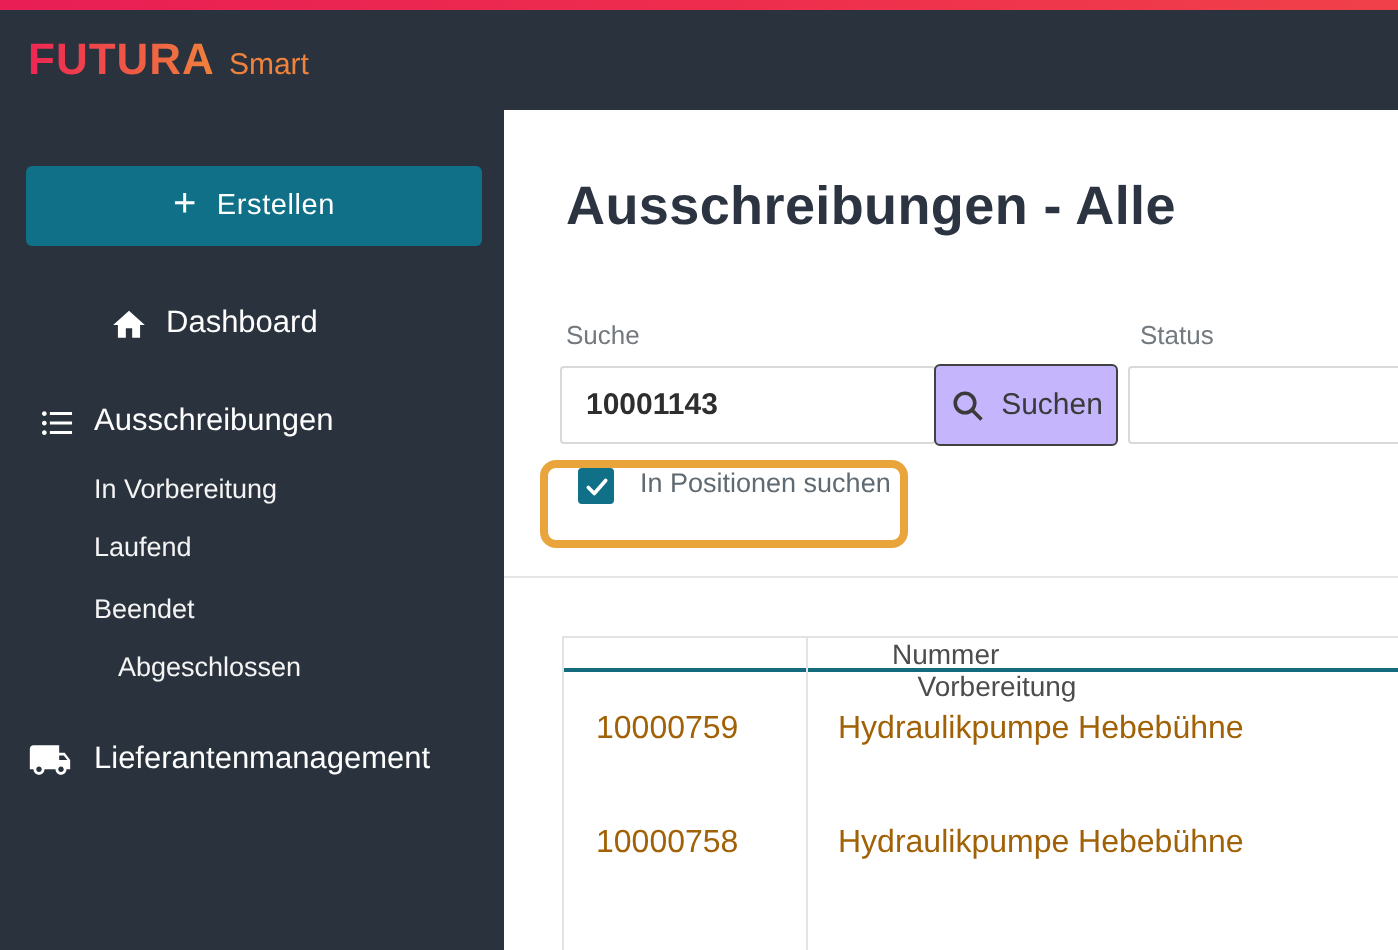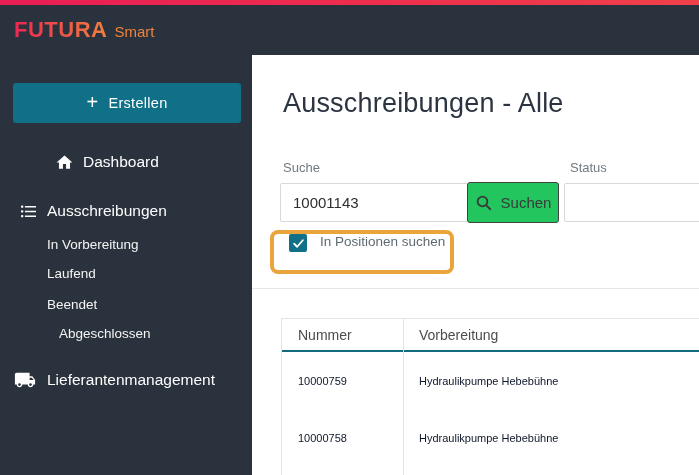--- a/index.html
+++ b/index.html
@@ -50,35 +50,35 @@
   .nav-sub {
     position:absolute; left:0; width:212px; height:22px;
     display:flex; align-items:center; cursor:pointer;
   }
   .nav-sub .nav-label { position:absolute; left:47px; font-size:13.5px; font-weight:400; color:#f4f4f4; }
 
   
   .main { position:absolute; left:252px; top:55px; width:447px; height:420px; background:#fff; }
   .page-title {
     position:absolute; left:31px; top:33px;
-    font-size:27px; font-weight:400; color:#2b3440; letter-spacing:0.2px;
+    font-size:27px; font-weight:700; color:#2b3440; letter-spacing:0.2px;
   }
   .field-label { position:absolute; font-size:13px; color:#72797f; }
   .label-suche  { left:31px;  top:105px; }
   .label-status { left:318px; top:105px; }
 
   .search-input {
     position:absolute; left:28px; top:128px; width:188px; height:39px;
     border:1px solid #d9d9d9; border-radius:2px; background:#fff;
-    font-family:inherit; font-size:15px; font-weight:400; color:#2e2e2e;
+    font-family:inherit; font-size:15px; font-weight:700; color:#2e2e2e;
     padding:16px 12px; outline:none;
   }
   .search-btn {
     position:absolute; left:215px; top:127px; width:92px; height:41px;
-    background:#22c55e; border:1.5px solid #414141; border-radius:3px;
+    background:#c4b5fd; border:1.5px solid #414141; border-radius:3px;
     display:flex; align-items:center; justify-content:center; gap:8px;
     font-family:inherit; font-size:15px; color:#3a3a3a; cursor:pointer;
   }
   .status-input {
     position:absolute; left:312px; top:128px; width:160px; height:39px;
     border:1px solid #d9d9d9; border-radius:2px; background:#fff;
     font-family:inherit; font-size:15px; color:#2e2e2e; padding:0 12px; outline:none;
   }
 
   .annotation-box {
@@ -91,28 +91,29 @@
     display:flex; align-items:center; justify-content:center; cursor:pointer; flex:none;
   }
   .checkbox-label { margin-left:13px; font-size:13.5px; color:#5f6a72; cursor:pointer; white-space:nowrap; }
 
   .divider { position:absolute; left:0; top:233px; width:447px; height:1px; background:#e6e6e6; }
 
   
   .grid { position:absolute; left:29px; top:263px; width:418px; height:157px; border-left:1px solid #e3e3e3; }
   .grid-vline { position:absolute; left:121px; top:0; bottom:0; width:1px; background:#e3e3e3; }
   .grid-header {
-    display:flex; height:34px; border-top:1px solid #e3e3e3; border-bottom:2px solid #156b7e;
+    display:flex; height:18px; border-top:1px solid #e3e3e3; border-bottom:2px solid #156b7e;
     align-items:center;
+    flex-direction:column;
   }
   .grid-header .hcell { font-size:14px; color:#4c4c4c; padding-left:16px; cursor:pointer; }
   .hcell-nummer { width:121px; flex:none; }
   .hcell-bez { flex:1; }
   .grid-row { display:flex; height:57px; align-items:center; cursor:pointer; }
-  .grid-row .cell { font-size:11px; color:#0f172a; padding-left:16px; }
+  .grid-row .cell { font-size:16px; color:#a16207; padding-left:16px; }
   .cell-nummer { width:121px; flex:none; }
   .cell-bez { flex:1; }
 
   svg { display:block; }
 </style>
 </head>
 <body>
 
 <div class="top-strip"></div>
 

